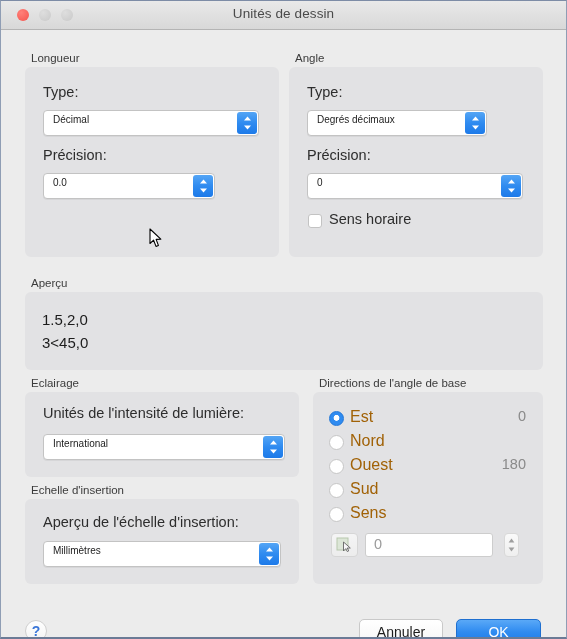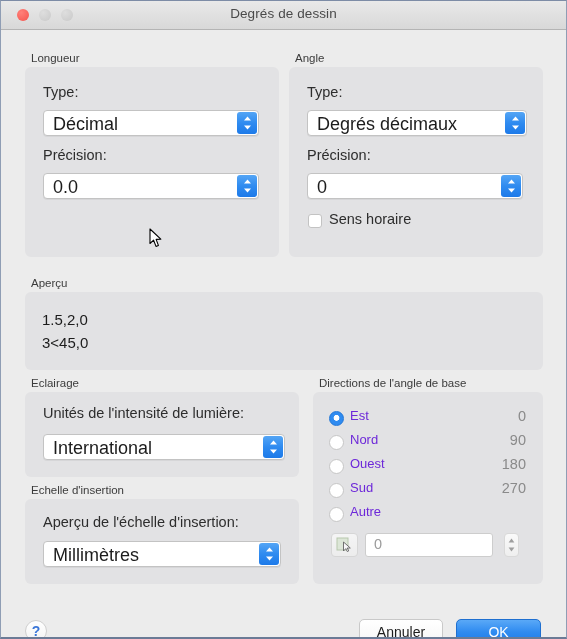--- a/index.html
+++ b/index.html
@@ -93,21 +93,21 @@
     background: #ffffff;
     border: 1px solid #c3c3c3;
     border-radius: 4px;
     box-sizing: border-box;
     box-shadow: 0 1px 0 rgba(0,0,0,0.05);
   }
   .popup .value {
     position: absolute;
     left: 9px;
     top: 3px;
-    font-size: 18px;
+    font-size: 10px;
     color: #1c1c1c;
     white-space: nowrap;
   }
   .popup .chev {
     position: absolute;
     right: 1px;
     top: 1px;
     width: 20px;
     height: 22px;
     border-radius: 3px;
@@ -147,22 +147,22 @@
     background: #ffffff;
     border: 1px solid #c6c6c6;
     box-sizing: border-box;
   }
   .radio.on {
     background: radial-gradient(circle at 50% 45%, #ffffff 0 2.6px, #2f8bf0 3.2px 100%);
     border: 1px solid #2076d8;
   }
   .radio-label {
     position: absolute;
-    font-size: 13px;
-    color: #6d28d9;
+    font-size: 16px;
+    color: #a16207;
   }
   .radio-value {
     position: absolute;
     width: 120px;
     text-align: right;
     font-size: 14.5px;
     color: #8a8a8a;
   }
   .radio-value.strong {
     color: #4e4e4e;
@@ -246,55 +246,55 @@
 </style>
 </head>
 <body>
 
 <div class="window">
 
   <div class="titlebar">
     <div class="light close"></div>
     <div class="light min"></div>
     <div class="light zoom"></div>
-    <div class="title">Degrés de dessin</div>
+    <div class="title">Unités de dessin</div>
   </div>
 
   <div class="content">
 
     <div class="group-label" style="left:30px; top:22px;">Longueur</div>
     <div class="group-box" style="left:24px; top:37px; width:254px; height:190px;"></div>
 
     <div class="field-label" style="left:42px; top:54px;">Type:</div>
     <div class="popup" style="left:42px; top:80px; width:216px;">
       <span class="value">Décimal</span>
       <span class="chev">
         <svg width="11" height="16" viewBox="0 0 11 16">
             <path d="M5.5 1.4 L9 5.6 L2 5.6 Z" fill="#fff"></path>
             <path d="M5.5 14.6 L9 10.4 L2 10.4 Z" fill="#fff"></path>
           </svg>
       </span>
     </div>
 
     <div class="field-label" style="left:42px; top:117px;">Précision:</div>
-    <div class="popup" style="left:42px; top:143px; width:216px;">
+    <div class="popup" style="left:42px; top:143px; width:172px;">
       <span class="value">0.0</span>
       <span class="chev">
         <svg width="11" height="16" viewBox="0 0 11 16">
             <path d="M5.5 1.4 L9 5.6 L2 5.6 Z" fill="#fff"></path>
             <path d="M5.5 14.6 L9 10.4 L2 10.4 Z" fill="#fff"></path>
           </svg>
       </span>
     </div>
 
     <div class="group-label" style="left:294px; top:22px;">Angle</div>
     <div class="group-box" style="left:288px; top:37px; width:254px; height:190px;"></div>
 
     <div class="field-label" style="left:306px; top:54px;">Type:</div>
-    <div class="popup" style="left:306px; top:80px; width:220px;">
+    <div class="popup" style="left:306px; top:80px; width:180px;">
       <span class="value">Degrés décimaux</span>
       <span class="chev">
         <svg width="11" height="16" viewBox="0 0 11 16">
             <path d="M5.5 1.4 L9 5.6 L2 5.6 Z" fill="#fff"></path>
             <path d="M5.5 14.6 L9 10.4 L2 10.4 Z" fill="#fff"></path>
           </svg>
       </span>
     </div>
 
     <div class="field-label" style="left:306px; top:117px;">Précision:</div>
@@ -344,32 +344,30 @@
 
     <div class="group-label" style="left:318px; top:347px;">Directions de l'angle de base</div>
     <div class="group-box" style="left:312px; top:362px; width:230px; height:192px;"></div>
 
     <div class="radio on" style="left:328px; top:381px;"></div>
     <div class="radio-label" style="left:349px; top:378px;">Est</div>
     <div class="radio-value" style="left:405px; top:378px;">0</div>
 
     <div class="radio" style="left:328px; top:405px;"></div>
     <div class="radio-label" style="left:349px; top:402px;">Nord</div>
-    <div class="radio-value" style="left:405px; top:402px;">90</div>
 
     <div class="radio" style="left:328px; top:429px;"></div>
     <div class="radio-label" style="left:349px; top:426px;">Ouest</div>
     <div class="radio-value" style="left:405px; top:426px;">180</div>
 
     <div class="radio" style="left:328px; top:453px;"></div>
     <div class="radio-label" style="left:349px; top:450px;">Sud</div>
-    <div class="radio-value" style="left:405px; top:450px;">270</div>
 
     <div class="radio" style="left:328px; top:477px;"></div>
-    <div class="radio-label" style="left:349px; top:474px;">Autre</div>
+    <div class="radio-label" style="left:349px; top:474px;">Sens</div>
 
     <div class="pick-btn" style="left:330px; top:503px;">
       <svg width="17" height="16" viewBox="0 0 17 16" style="margin:3px 0 0 4px;">
         <rect x="1" y="1" width="11" height="12" fill="#dbe8d3" stroke="#a9bf9c" stroke-width="1"></rect>
         <path d="M7.5 5 L7.5 14 L9.8 11.6 L11.3 14.6 L12.7 13.9 L11.2 11 L14.3 11 Z" fill="#ffffff" stroke="#3a3a3a" stroke-width="0.9"></path>
       </svg>
     </div>
     <div class="textfield" style="left:364px; top:503px; width:128px;">
       <span class="tv">0</span>
     </div>

